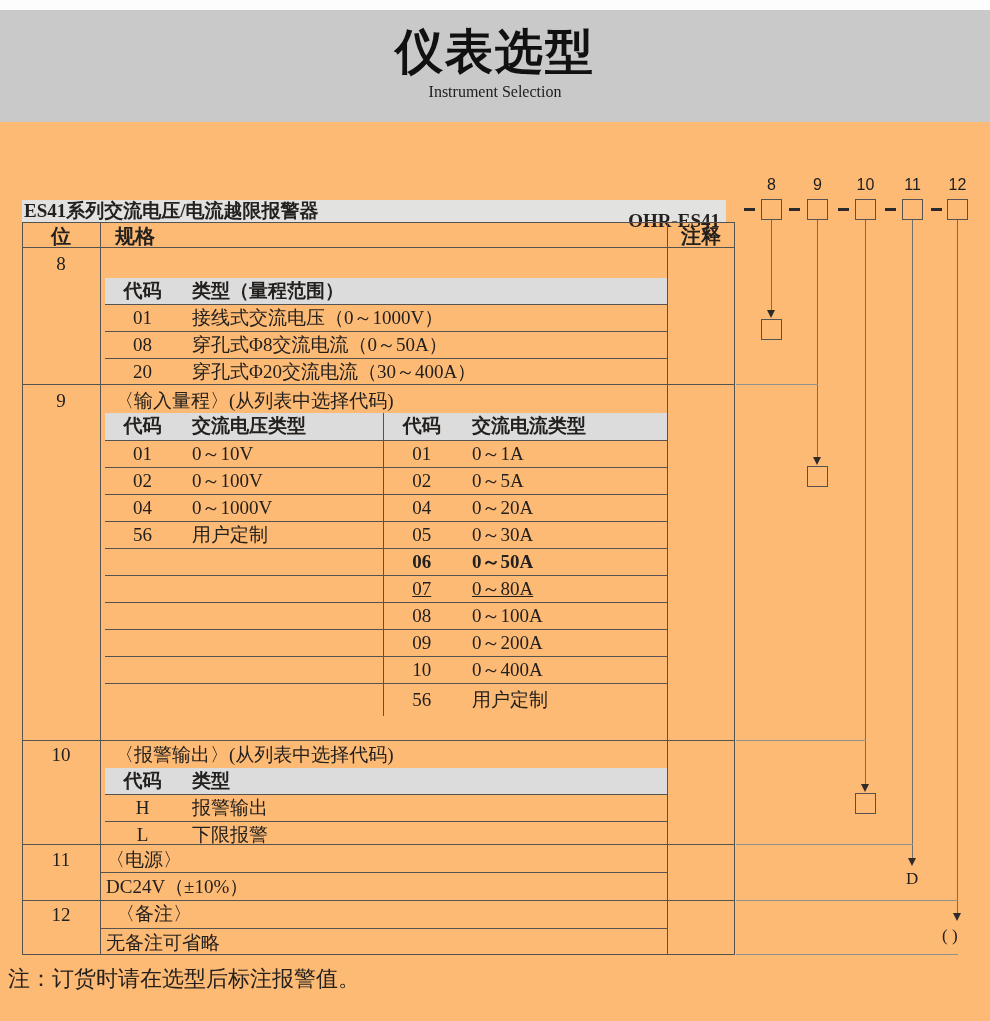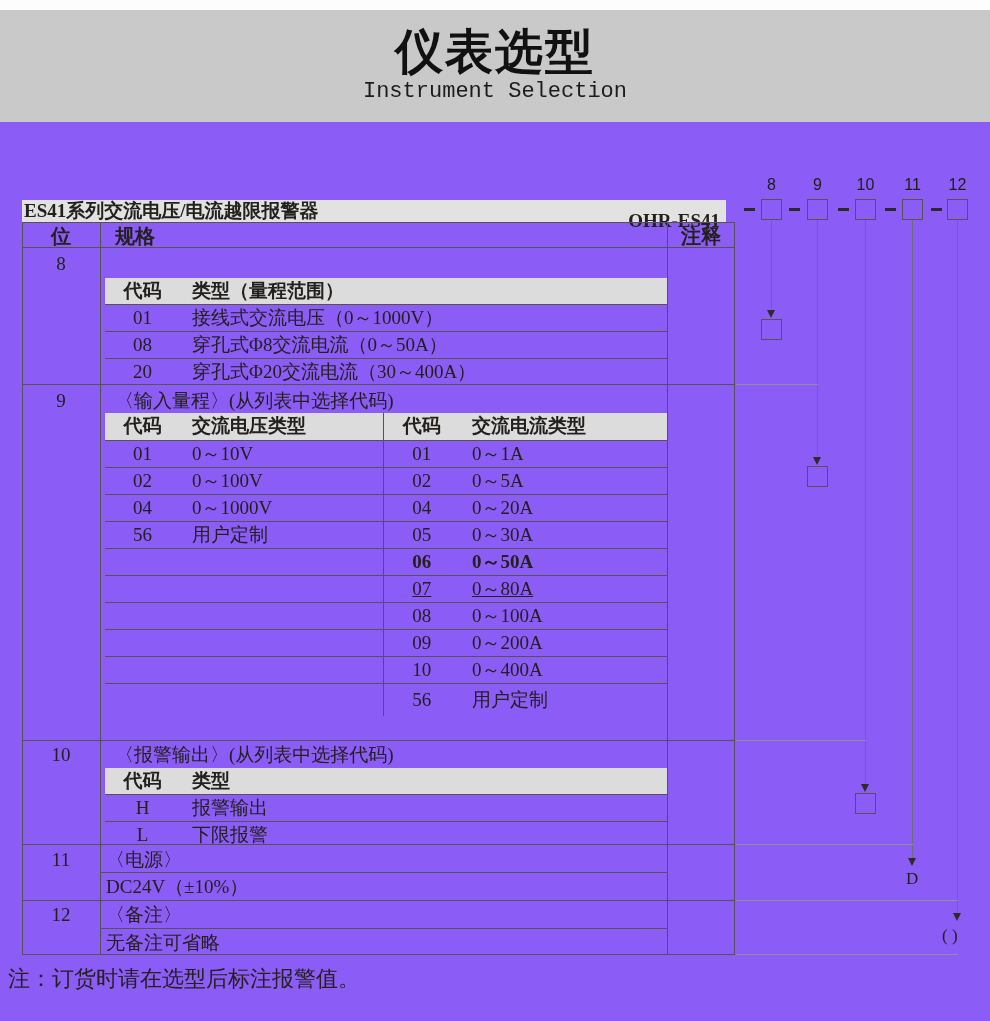--- a/index.html
+++ b/index.html
@@ -1,22 +1,22 @@
 <!DOCTYPE html>
 <html><head>
 <meta charset="utf-8">
 <style>
   html,body{margin:0;padding:0;}
   body{background:#f7f6f3;font-family:"Liberation Serif","DejaVu Serif",serif;color:#23201e;}
-  #stage{position:relative;width:990px;height:1021px;overflow:hidden;background:#8b5cf6;}
+  #stage{position:relative;width:990px;height:1021px;overflow:hidden;background:#fdba74;}
   .abs{position:absolute;}
   .topstrip{left:0;top:0;width:990px;height:10px;background:#fdfdfd;}
   .banner{left:0;top:10px;width:990px;height:112px;background:#c9c9c9;text-align:center;}
   .banner-title{margin-top:14px;font-family:"Liberation Sans","DejaVu Sans",sans-serif;font-weight:700;font-size:48px;letter-spacing:2px;color:#111;line-height:56px;}
-  .banner-sub{font-family:Liberation Mono, monospace;font-size:22px;color:#1c1c1c;line-height:24px;}
+  .banner-sub{font-family:Liberation Serif, serif;font-size:16px;color:#1c1c1c;line-height:24px;}
   .titlebar{left:22px;top:200px;width:704px;height:22px;background:#e2e2e1;display:flex;justify-content:space-between;align-items:center;font-weight:700;font-size:19px;}
   .titlebar .product{padding-left:2px;white-space:nowrap;}
   .titlebar .model{padding-right:6px;white-space:nowrap;margin-top:20px;}
   .frame{left:22px;top:222px;width:713px;height:733px;border:1px solid #56524f;box-sizing:border-box;}
   .vline{width:1px;background:#56524f;}
   .hline{height:1px;background:#56524f;}
   .extline{height:1px;background:#92908d;}
   .dropline{width:1px;background:#716d6a;}
   .colhead{font-weight:700;font-size:20px;line-height:24px;}
   .center{text-align:center;}
@@ -237,19 +237,19 @@
     </tr>
   </tbody>
     </table>
 
   <div class="abs posnum center" style="left:22px;top:847px;width:78px;">11</div>
   <div class="abs rowtitle" style="left:106px;top:847px;">〈电源〉</div>
   <div class="abs hline" style="left:100px;top:872px;width:567px;"></div>
   <div class="abs rowtitle" style="left:106px;top:874px;">DC24V（±10%）</div>
 
   <div class="abs posnum center" style="left:22px;top:902px;width:78px;">12</div>
-  <div class="abs rowtitle" style="left:106px;top:902px;">〈备注〉</div>
+  <div class="abs rowtitle" style="left:116px;top:902px;font-family:Liberation Mono, monospace;">〈备注〉</div>
   <div class="abs hline" style="left:100px;top:928px;width:567px;"></div>
   <div class="abs rowtitle" style="left:106px;top:930px;">无备注可省略</div>
 
   <div class="abs footnote" style="left:8px;top:966px;">注：订货时请在选型后标注报警值。</div>
 
 </div>
 
 </body></html>

